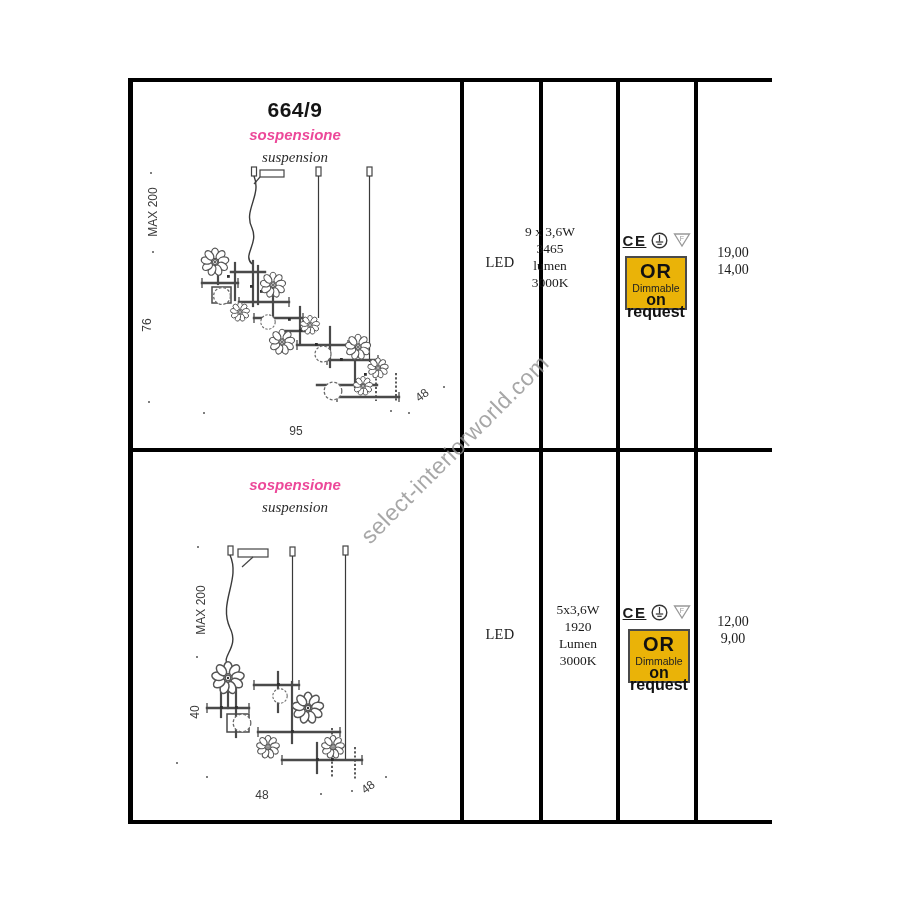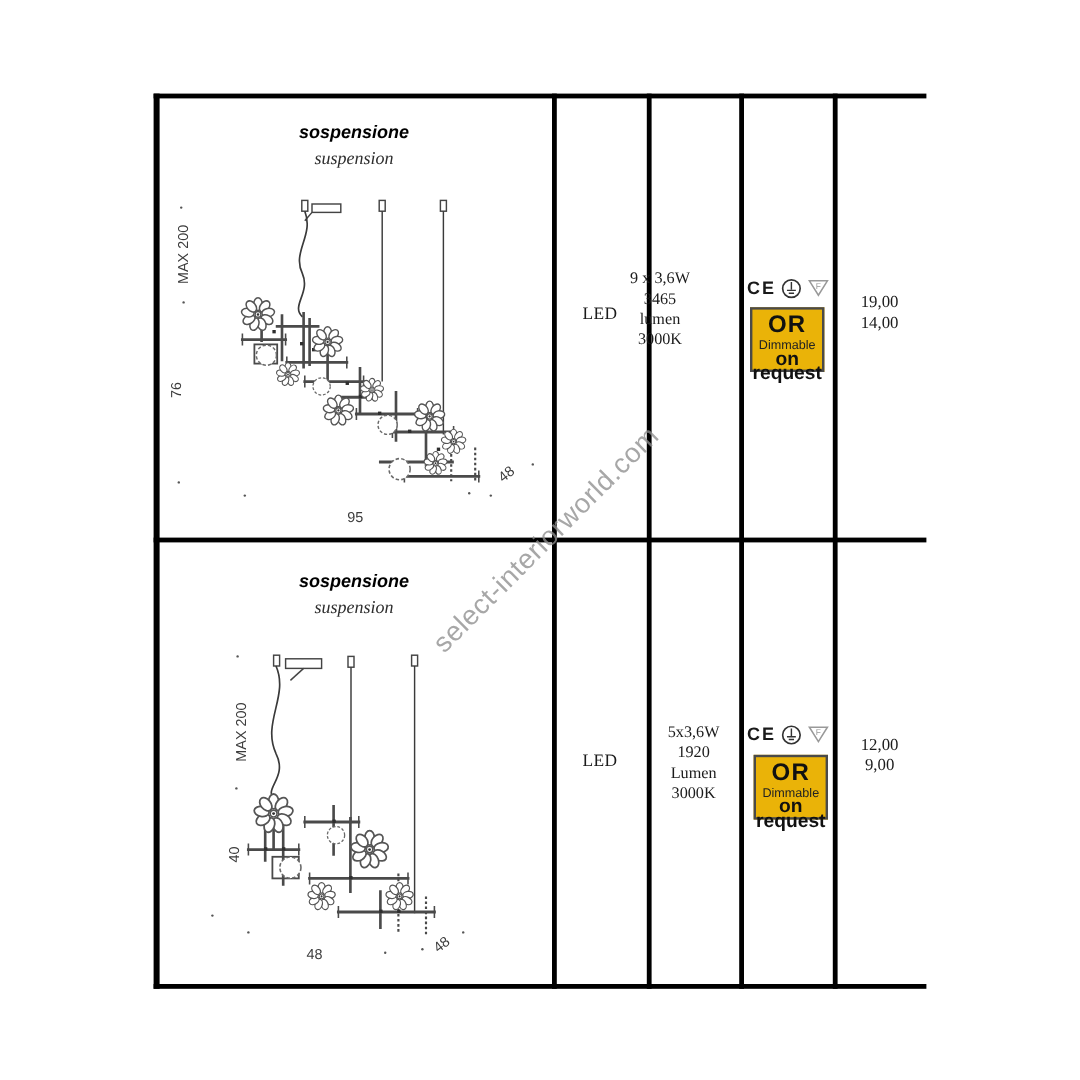--- a/index.html
+++ b/index.html
@@ -5,34 +5,34 @@
   html,body{margin:0;padding:0;background:#ffffff;}
   .page{position:relative;width:900px;height:900px;background:#ffffff;overflow:hidden;
         font-family:"Liberation Serif",serif;color:#1b1b1b;}
   .line{position:absolute;background:#000;}
   .cell{position:absolute;display:flex;align-items:center;justify-content:center;
         text-align:center;}
   .title-block{position:absolute;left:130px;width:330px;text-align:center;}
   .code{font-family:"Liberation Sans",sans-serif;font-weight:bold;font-size:21px;
         letter-spacing:0.5px;color:#141414;}
   .sub-it{font-family:"Liberation Sans",sans-serif;font-style:italic;font-weight:bold;
-        font-size:15px;margin-top:4px;color:#000000;}
+        font-size:15px;margin-top:4px;color:#ec4899;}
   .sub-en{font-style:italic;font-size:15px;margin-top:6px;color:#2d2d2d;}
   .led{font-size:14.5px;letter-spacing:0.3px;}
   .specs{line-height:17px;font-size:13.5px;}
   .prices{line-height:17px;font-size:14px;}
   .dim{position:absolute;font-family:"Liberation Sans",sans-serif;font-size:12px;
        color:#3c3c3c;white-space:nowrap;text-align:center;}
   .rot90{transform:rotate(-90deg);transform-origin:center;}
   .rot38{transform:rotate(-38deg);transform-origin:center;}
   .dot{position:absolute;width:2px;height:2px;border-radius:50%;background:#555;}
   .draw{position:absolute;}
   .cert-icons{position:absolute;display:flex;align-items:center;gap:5px;justify-content:center;}
   .ce{font-family:"Liberation Sans",sans-serif;font-weight:bold;font-size:15px;
-      letter-spacing:1.5px;color:#1a1a1a;}
+      letter-spacing:1.5px;color:#1a1a1a;text-decoration:underline;}
   .or-box{position:absolute;width:62px;height:54px;border:2px solid #4a4a4a;
       box-sizing:border-box;text-align:center;background:#eab308;}
   .or-main{font-family:"Liberation Sans",sans-serif;font-weight:bold;font-size:20px;
       line-height:21px;margin-top:3px;letter-spacing:1px;color:#111;}
   .or-sub{font-family:"Liberation Sans",sans-serif;font-size:10.5px;line-height:12px;color:#222;}
   .or-sub2{font-family:"Liberation Sans",sans-serif;font-size:16px;font-weight:bold;
       line-height:12px;color:#111;}
   .watermark{position:absolute;left:300px;top:436px;width:310px;text-align:center;
       font-family:"Liberation Sans",sans-serif;font-size:23px;letter-spacing:0.5px;
       color:#8f8f8f;opacity:0.78;transform:rotate(-45deg);transform-origin:center;
@@ -69,20 +69,21 @@
   <div class="line" style="left:128px;top:78px;width:5px;height:746px;"></div>
   <div class="line" style="left:128px;top:448px;width:644px;height:4px;"></div>
   <div class="line" style="left:460px;top:78px;width:4px;height:746px;"></div>
   <div class="line" style="left:539px;top:78px;width:4px;height:746px;"></div>
   <div class="line" style="left:616px;top:78px;width:4px;height:746px;"></div>
   <div class="line" style="left:694px;top:78px;width:4px;height:746px;"></div>
 
   <div class="watermark">select-interiorworld.com</div>
 
   <div class="title-block" style="top:98px;">
+    <div class="code">664/9</div>
     <div class="sub-it">sospensione</div>
     <div class="sub-en">suspension</div>
   </div>
 
   <svg class="draw" style="left:140px;top:160px;" width="322" height="262" viewBox="0 0 322 262">
     <g fill="#ffffff" stroke="#444444" stroke-width="1.2">
       <rect x="111.5" y="7" width="5" height="9"></rect>
       <rect x="176" y="7" width="5" height="9"></rect>
       <rect x="227" y="7" width="5" height="9"></rect>
       <rect x="120" y="10" width="24" height="7"></rect>

